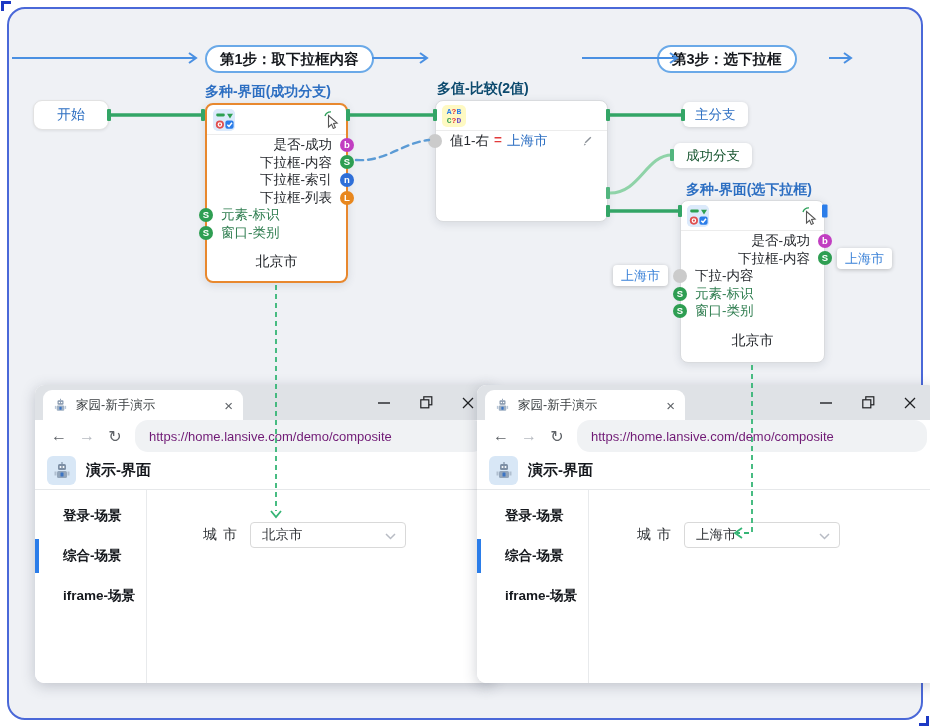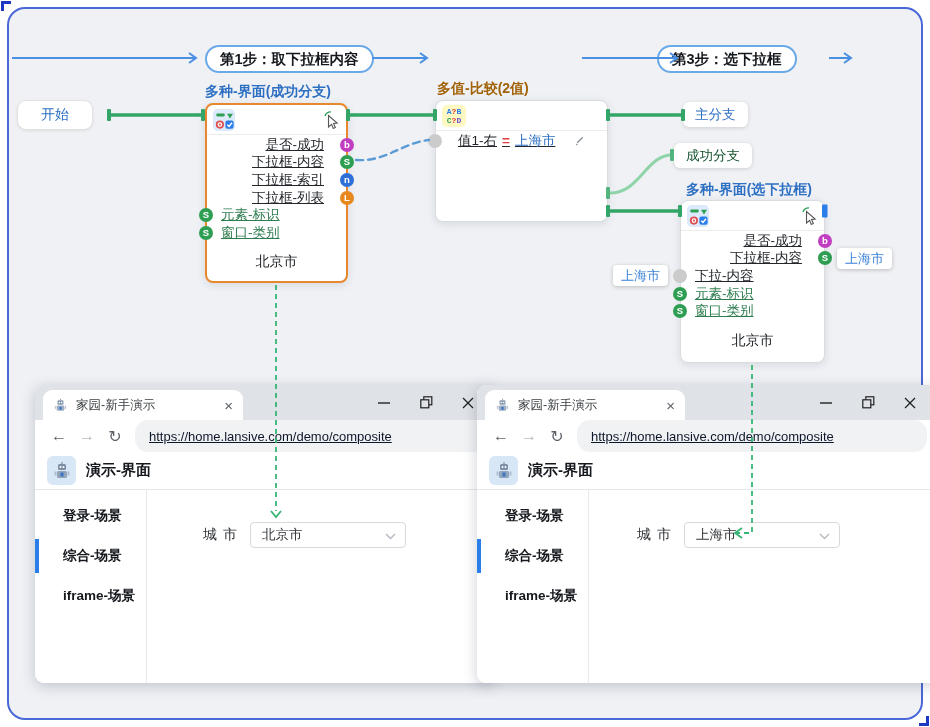--- a/index.html
+++ b/index.html
@@ -16,26 +16,26 @@
   .step { position:absolute; top:45px; height:28px; display:flex; align-items:center;
           background:#fff; border:2px solid #6aa9e8; border-radius:15px; padding:0 13px;
           font-size:14.5px; font-weight:bold; color:#15181d; white-space:nowrap; z-index:6; }
 
   
   .fnode { position:absolute; background:#fff; border:1.5px solid #d9dbde; border-radius:8px;
            box-shadow:0 2px 8px rgba(60,70,90,.14); z-index:5; }
   .fnode.selected { border:2px solid #e8882e; }
   .node-title { position:absolute; font-size:14px; font-weight:bold; white-space:nowrap; z-index:6; }
   .node-title.blue { color:#2d6fc2; }
-  .node-title.orange { color:#a16207; }
+  .node-title.orange { color:#0c4a6e; }
   .node-head { position:absolute; top:0; left:0; right:0; height:30px; border-bottom:1px solid #ececec;
                display:flex; align-items:center; justify-content:space-between; padding:0 6px; }
   .rows { position:absolute; left:0; right:0; top:31px; }
-  .nrow { position:relative; height:17.6px; display:flex; align-items:center; padding:0 22px;
-          font-size:13.5px; color:#23262b; white-space:nowrap;text-decoration:underline; }
+  .nrow { position:relative; height:17.6px; display:flex; padding:0 14px;
+          font-size:13.5px; color:#23262b; white-space:nowrap; }
   .nrow.right { justify-content:flex-end; }
   .port { position:absolute; top:50%; transform:translateY(-50%); width:14px; height:14px; border-radius:50%;
           color:#fff; font-size:9.5px; font-weight:bold; text-align:center; line-height:14px; z-index:7; }
   .port.r { right:-8px; } .port.l { left:-8px; }
   .pb { background:#c13ec1; } .pS { background:#2e9e52; } .pn { background:#2f6fd8; } .pL { background:#e8871e; }
   .pgray { background:#cbcbcb; }
   .node-value { position:absolute; left:0; right:0; text-align:center; font-size:14px; color:#23262b; }
   .mini-icon { width:22px; height:22px; border-radius:5px; background:#dceafb; flex:none; }
   .cmp-icon { width:24px; height:22px; border-radius:5px; background:#fef9c3; display:flex; flex-direction:column;
               align-items:center; justify-content:center; font-family:"Liberation Mono","DejaVu Sans Mono",monospace;
@@ -44,39 +44,39 @@
   .op-red { color:#ef6a6a; padding-left:6px; }
   .eq { color:#e23b3b; margin:0 5px; font-weight:bold; }
   .val-blue { color:#2d6fc2; }
   .row-tools { margin-left:auto; display:flex; align-items:center; }
   .tagpill { position:absolute; height:21px; display:flex; align-items:center; padding:0 8px; background:#fff;
              border-radius:4px; box-shadow:0 1px 4px rgba(0,0,0,.22); color:#3b82d8; font-size:13px;
              white-space:nowrap; z-index:8; }
 
   .branch-box { position:absolute; height:25px; display:flex; align-items:center; padding:0 12px; background:#fff;
                 border-radius:6px; box-shadow:0 1px 4px rgba(0,0,0,.15); font-size:13.5px; z-index:5; white-space:nowrap; }
-  .startnode { position:absolute; left:17px; top:100px; width:76px; height:30px; background:#fff; border:1px solid #e2e2e2;
+  .startnode { position:absolute; left:33px; top:100px; width:76px; height:30px; background:#fff; border:1px solid #e2e2e2;
                border-radius:9px; display:flex; align-items:center; justify-content:center; color:#2d6fc2;
                font-size:14px; z-index:5; box-shadow:0 1px 3px rgba(0,0,0,.08);font-family:Liberation Serif, serif; }
 
   
   .bwin { position:absolute; top:385px; width:460px; height:298px; border-radius:9px;
           box-shadow:0 3px 14px rgba(50,60,80,.25); background:#fff; z-index:4; }
   .tabbar { position:relative; height:35px; background:#dfe2e6; border-radius:9px 9px 0 0; }
   .tab { position:absolute; left:8px; top:5px; width:200px; height:30px; background:#fff; border-radius:9px 9px 0 0;
          display:flex; align-items:center; padding:0 10px; }
   .tab-title { font-size:12.5px; color:#3c4043; margin-left:8px; white-space:nowrap; overflow:hidden; }
   .tab-close { margin-left:auto; font-size:15px; color:#5f6368; line-height:1; cursor:default; }
   .winctrls { position:absolute; right:6px; top:0; height:35px; display:flex; align-items:center; }
   .wbtn { width:42px; height:35px; display:flex; align-items:center; justify-content:center; color:#202124; }
   .toolbar { height:32px; display:flex; align-items:center; padding:0 10px; background:#fff; }
   .navic { width:28px; text-align:center; font-size:16px; color:#5f6368; }
   .navic.dim { color:#b6bac0; }
   .urlbar { flex:1; height:26px; margin-left:6px; background:#f0f2f4; border-radius:13px; display:flex;
-            align-items:center; padding:16px 14px; font-size:13px; color:#0f172a; white-space:nowrap; overflow:hidden;text-decoration:underline; }
+            align-items:center; padding:16px 14px; font-size:13px; color:#701a75; white-space:nowrap; overflow:hidden; }
   .pagehead { height:38px; border-bottom:1px solid #e6e8ea; display:flex; align-items:center; padding:0 12px; background:#fff; }
   .ph-icon { width:29px; height:29px; border-radius:6px; background:#d8e7f6; display:flex; align-items:center; justify-content:center; }
   .ph-title { font-size:15px; font-weight:bold; color:#15181d; margin-left:10px; }
   .bbody { position:relative; height:193px; display:flex; background:#fff; border-radius:0 0 9px 9px; }
   .sbar { width:112px; border-right:1px solid #e8eaec; padding-top:6px; }
   .sitem { position:relative; height:40px; display:flex; align-items:center; padding-left:28px;
            font-size:13.5px; font-weight:bold; color:#15181d; }
   .sitem.active::before { content:""; position:absolute; left:0; top:3px; bottom:3px; width:4px; background:#2b7de9; }
   .content { flex:1; position:relative; }
   .cityrow { display:flex; align-items:center; margin-top:32px; }

